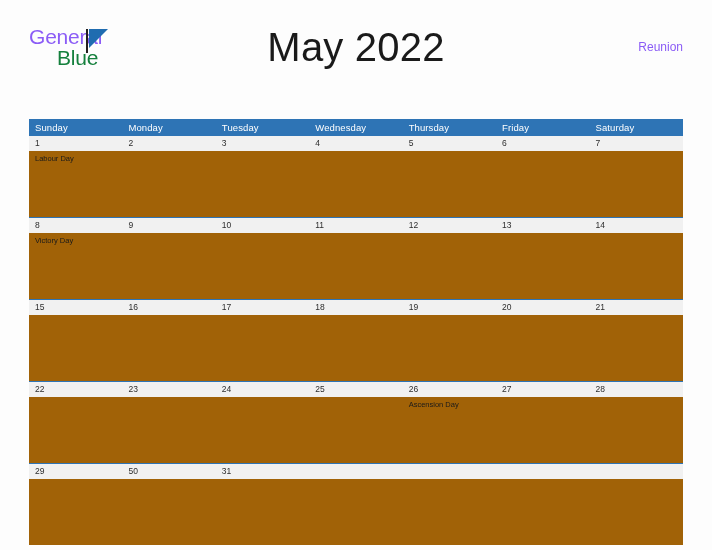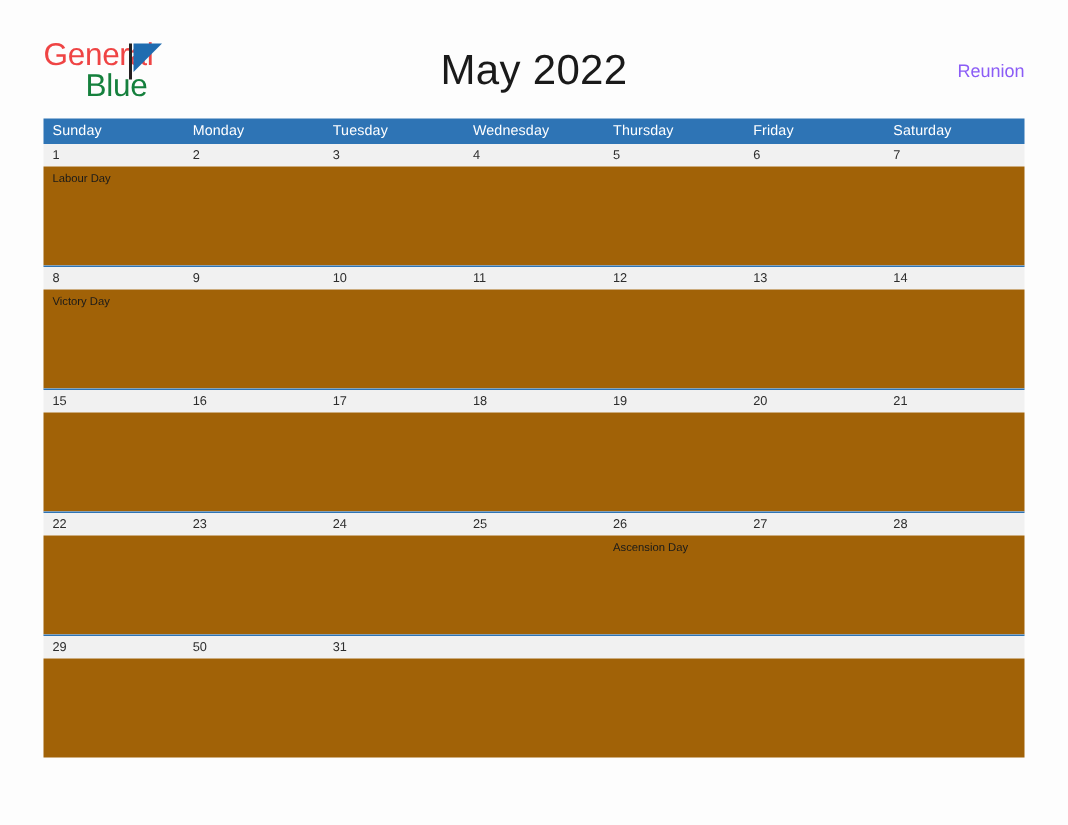--- a/index.html
+++ b/index.html
@@ -34,21 +34,21 @@
     left: 0;
     top: 0;
     width: 180px;
     height: 46px;
   }
   .logo-general {
     position: absolute;
     left: 0;
     top: 0;
     font-size: 21px;
-    color: #ef4444;
+    color: #8b5cf6;
     letter-spacing: -0.2px;
     font-family: "Liberation Sans", sans-serif;
     line-height: 22px;
   }
   .logo-tri {
     position: absolute;
     left: 60px;
     top: 3px;
     width: 0;
     height: 0;
@@ -71,21 +71,21 @@
     color: #15803d;
     letter-spacing: -0.2px;
     line-height: 22px;
   }
   .cal-title {
     position: absolute;
     left: 0;
     top: 0;
     width: 654px;
     text-align: center;
-    font-size: 28px;
+    font-size: 40px;
     color: #1a1a1a;
     font-weight: 400;
     letter-spacing: 0.2px;
     line-height: 42px;
   }
   .region {
     position: absolute;
     right: 0;
     top: 14px;
     font-size: 12px;
@@ -97,20 +97,21 @@
   .calendar {
     position: absolute;
     left: 29px;
     top: 79px;
     width: 654px;
   }
   .dow-row {
     display: flex;
     background: #2e74b5;
     height: 17px;
+    margin-top: 40px;
   }
   .dow-cell {
     flex: 1 1 0;
     color: #ffffff;
     font-size: 9.5px;
     line-height: 17px;
     padding-left: 6px;
     box-sizing: border-box;
     letter-spacing: 0.1px;
   }

